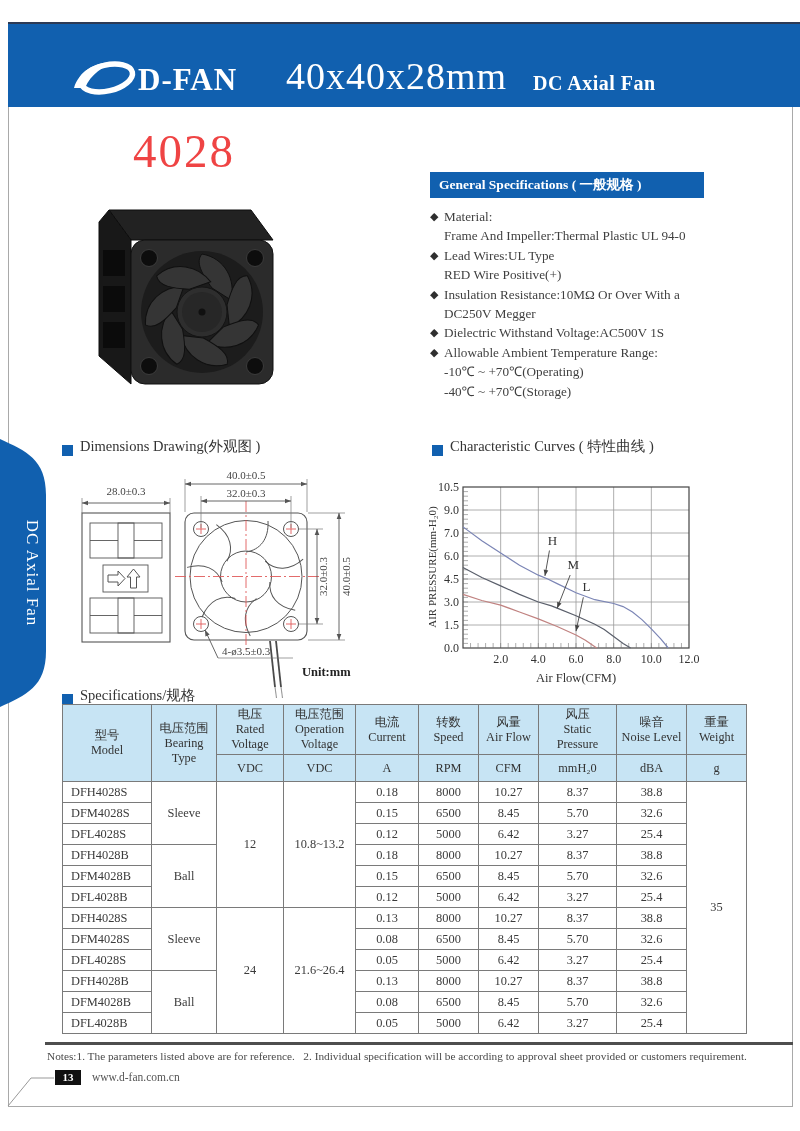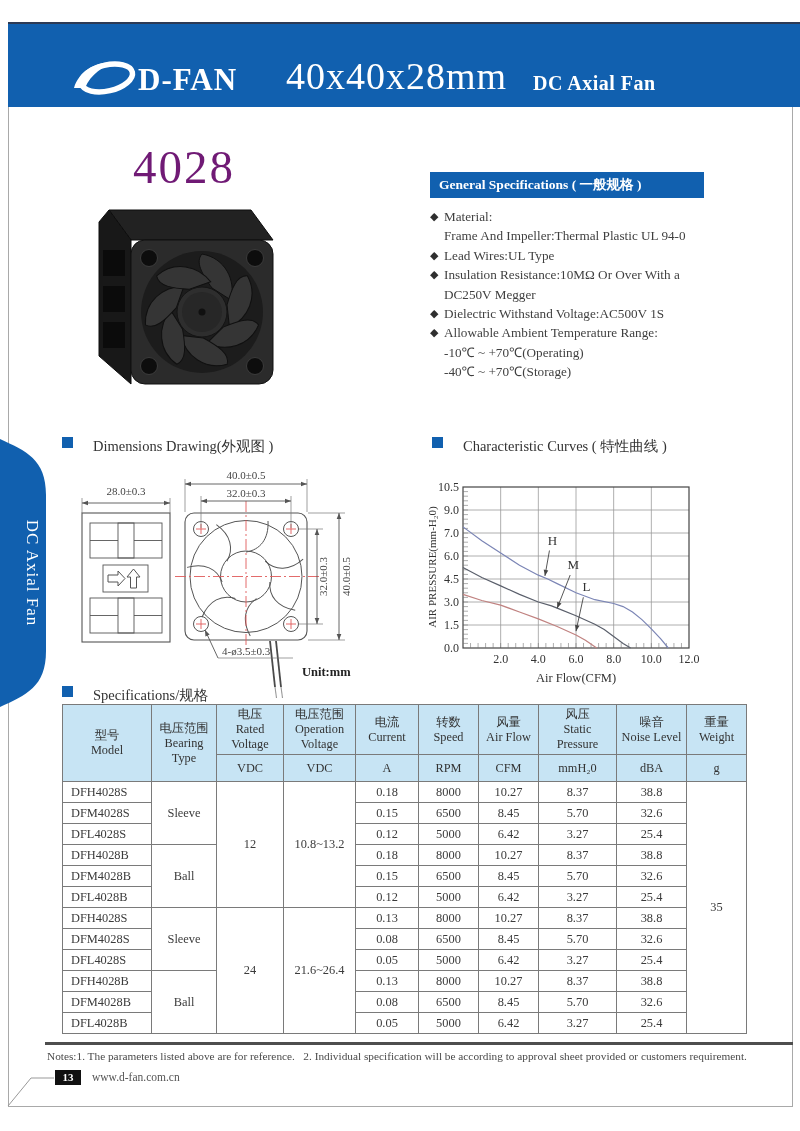--- a/index.html
+++ b/index.html
@@ -7,30 +7,30 @@
         font-family:Liberation Serif, serif;overflow:hidden;color:#3a3a3a;}
   .vline,.hline{position:absolute;background:#a9a9a9;}
   
   #band{position:absolute;left:8px;top:22px;width:792px;height:85px;background:#1160af;border-top:2px solid #2c3a55;box-sizing:border-box;}
   #logo{position:absolute;left:70px;top:54px;}
   #size-title{position:absolute;left:286px;top:54px;color:#fff;font-size:38px;font-weight:normal;letter-spacing:1px;}
   #product-type{position:absolute;left:533px;top:72px;color:#fff;font-size:20px;font-weight:bold;letter-spacing:.5px;}
   
   #side-tab{position:absolute;left:0;top:437px;}
   
-  #model-heading{position:absolute;left:133px;top:124px;font-size:47px;color:#701a75;letter-spacing:2px;margin-top:16px;}
+  #model-heading{position:absolute;left:133px;top:124px;font-size:47px;color:#ef4444;letter-spacing:2px;}
   
   #gs{position:absolute;left:430px;top:172px;width:274px;}
   .gs-bar{background:#1160af;color:#fff;font-size:13.5px;font-weight:bold;padding:4px 9px;}
   #spec-lines{margin-top:9px;font-size:13.2px;color:#3f3f3f;}
   .spec-line{display:flex;line-height:19.4px;}
   .spec-line .diamond{width:14px;font-size:11px;color:#2f2f2f;flex:none;}
   .spec-line.cont{padding-left:14px;}
   
-  .sec{position:absolute;font-size:14.5px;color:#333;display:flex;align-items:flex-start;gap:20px;}
+  .sec{position:absolute;font-size:14.5px;color:#333;display:flex;align-items:flex-end;gap:7px;}
   .sec .sq{width:11px;height:11px;background:#1160af;flex:none;}
   #sec-dims{left:62px;top:437px;}
   #sec-curves{left:432px;top:437px;}
   #sec-specs{left:62px;top:686px;}
   
   #dims-wrap{position:absolute;left:55px;top:455px;}
   #chart-wrap{position:absolute;left:425px;top:455px;}
   #photo-wrap{position:absolute;left:85px;top:188px;}
   
   #spec-table{position:absolute;left:62px;top:704px;width:684px;border-collapse:collapse;table-layout:fixed;}
@@ -106,20 +106,23 @@
         <div class="spec-line">
           <span class="diamond">◆</span>
           <span>Material:</span>
         </div>
         <div class="spec-line cont">
           <span>Frame And Impeller:Thermal Plastic UL 94-0</span>
         </div>
         <div class="spec-line">
           <span class="diamond">◆</span>
           <span>Lead Wires:UL Type</span>
+        </div>
+        <div class="spec-line cont">
+          <span>RED Wire Positive(+)</span>
         </div>
         <div class="spec-line">
           <span class="diamond">◆</span>
           <span>Insulation Resistance:10MΩ Or Over With a</span>
         </div>
         <div class="spec-line cont">
           <span>DC250V Megger</span>
         </div>
         <div class="spec-line">
           <span class="diamond">◆</span>

